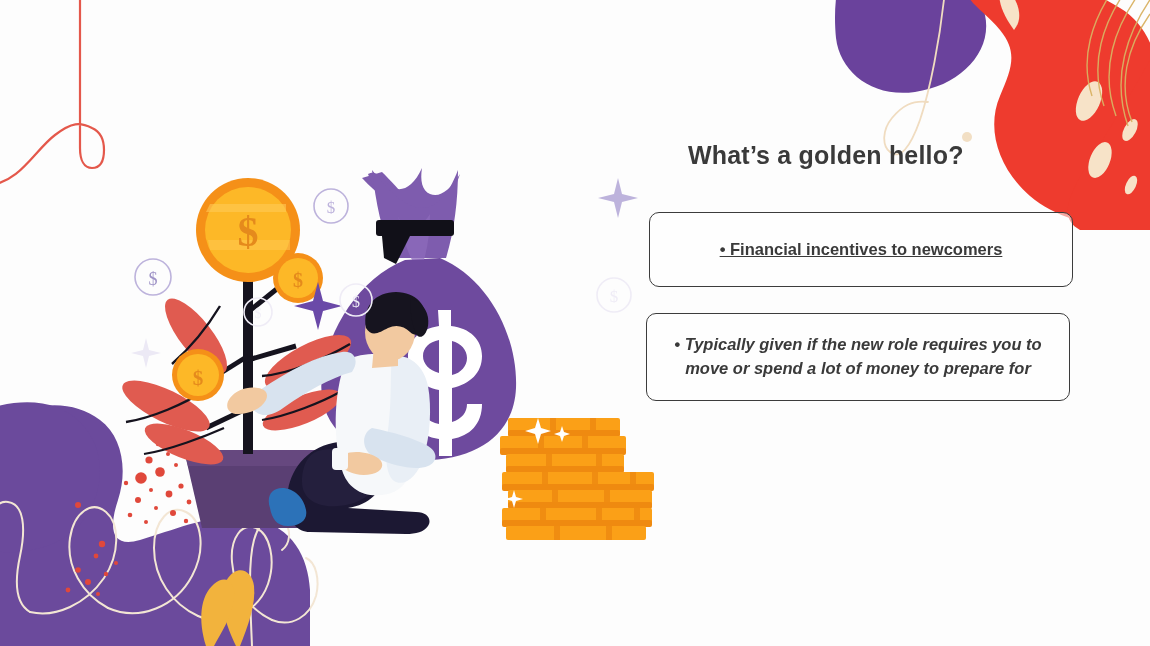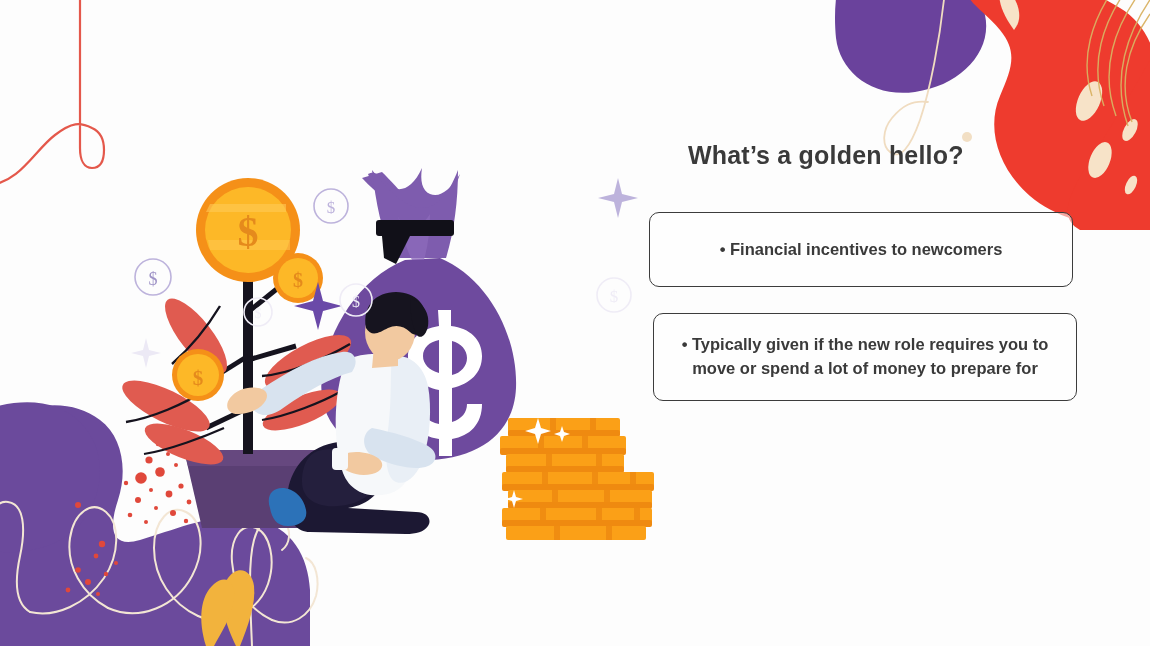--- a/index.html
+++ b/index.html
@@ -33,22 +33,22 @@
     border-radius:10px;
     background:rgba(255,255,255,0.55);
     color:#3a3a3a;
     font-size:16.5px;
     font-weight:bold;
     text-align:center;
     line-height:1.45;
     display:flex;align-items:center;justify-content:center;
     box-sizing:border-box;
   }
-  .box1{width:424px;height:75px;margin-left:9px;padding:6px 18px;}
-  .box2{width:424px;height:88px;margin-left:13px;margin-top:26px;padding:8px 22px;}
+  .box1{width:424px;height:75px;margin-left:9px;padding:6px 18px;text-decoration:underline;}
+  .box2{width:424px;height:88px;margin-left:6px;margin-top:26px;padding:8px 22px;font-style:italic;}
 
   .box-text{display:block;}
 </style>
 </head>
 <body>
 
 <div class="slide">
 
   <svg class="bg-layer" viewBox="0 0 1150 646" preserveAspectRatio="none" xmlns="http://www.w3.org/2000/svg">
 

